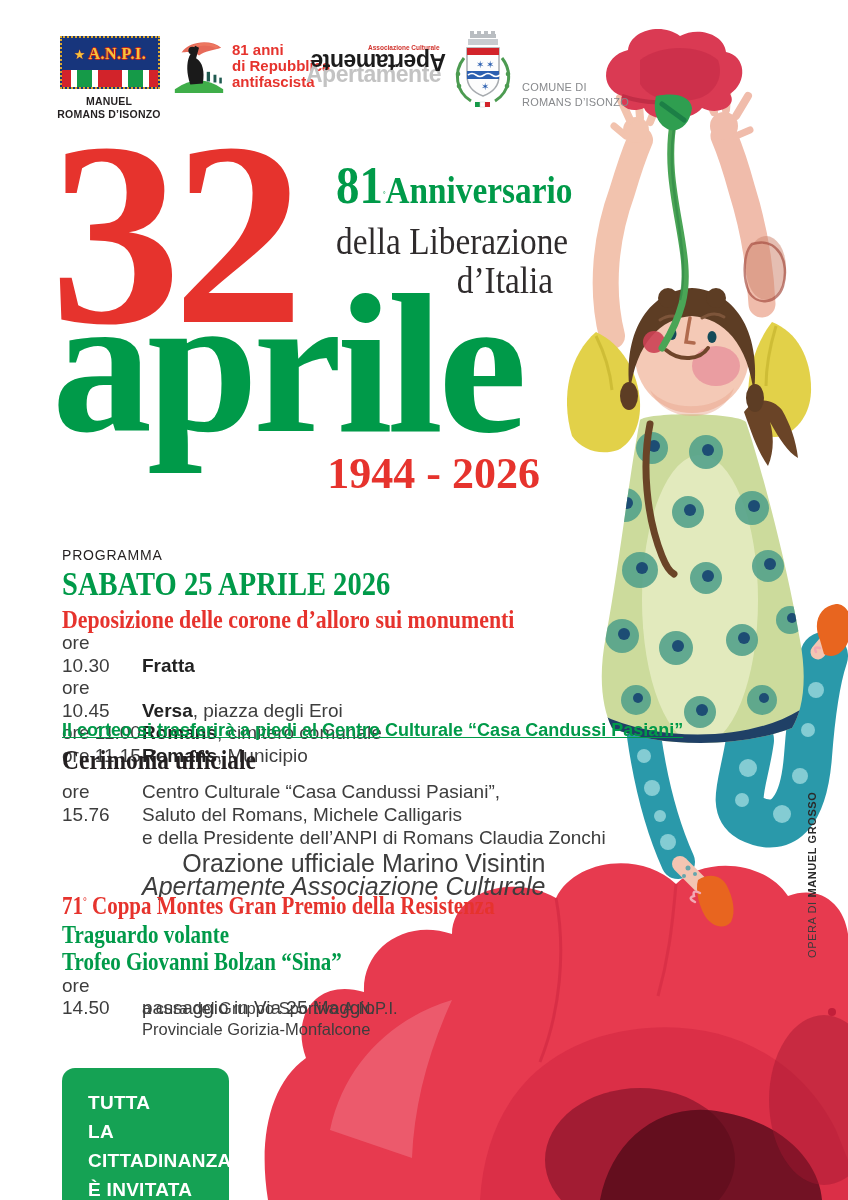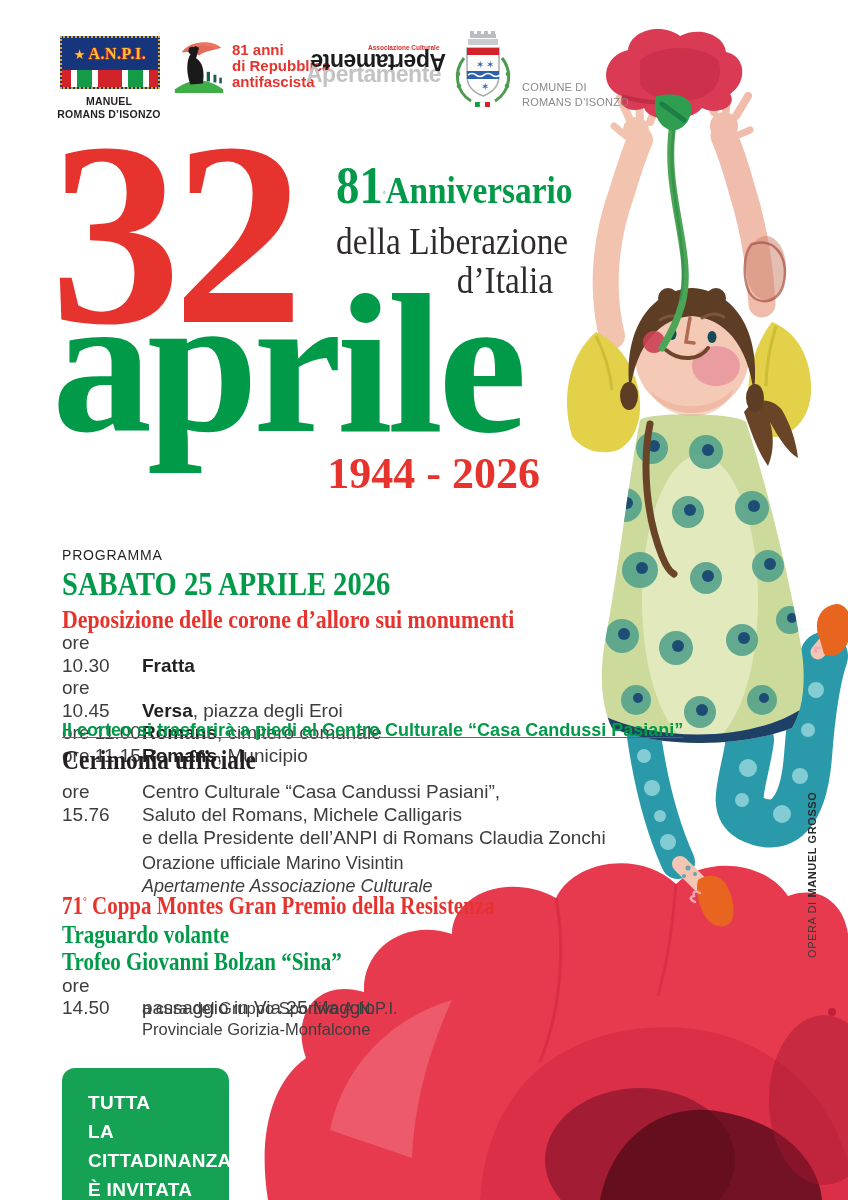--- a/index.html
+++ b/index.html
@@ -48,21 +48,21 @@
   .cx{transform:scaleX(.84);transform-origin:left top;white-space:nowrap;}
   .h-date{left:62px;top:565px;font-size:34px;font-weight:bold;color:#009a49;}
   .h-red{left:62px;top:605px;font-size:26px;font-weight:bold;color:#e6332d;}
   .rows{left:62px;top:632px;font-size:19px;color:#3d3d3d;line-height:22.5px;}
   .rows .t{display:inline-block;width:80px;}
   .rows b{color:#222;}
   .note{left:62px;top:720px;font-size:18px;font-weight:bold;color:#009a49;white-space:nowrap;text-decoration:underline;}
   .h-dark{left:62px;top:744px;font-size:28px;font-weight:bold;color:#231f20;}
   .cer{left:62px;top:780px;font-size:19px;color:#3d3d3d;line-height:23px;display:flex;}
   .cer .t{width:80px;flex:none;}
-  .orat{left:142px;top:852px;font-size:18px;color:#3d3d3d;line-height:23px;}
+  .orat{left:142px;top:852px;font-size:25px;color:#3d3d3d;line-height:23px;text-align:right;}
   .orat .it{font-style:italic;}
   .h-red2{left:62px;top:892px;font-size:25px;font-weight:bold;color:#e6332d;}
   .h-grn{font-size:25px;font-weight:bold;color:#009a49;}
   .sub1{left:62px;top:921px;}
   .sub2{left:62px;top:948px;}
   .rows2{left:62px;top:975px;font-size:19px;color:#3d3d3d;line-height:22px;}
   .org{left:142px;top:998px;font-size:16.5px;color:#3d3d3d;line-height:21px;}
 
   
   .invite{left:62px;top:1068px;width:167px;height:145px;background:#15a254;border-radius:13px;

